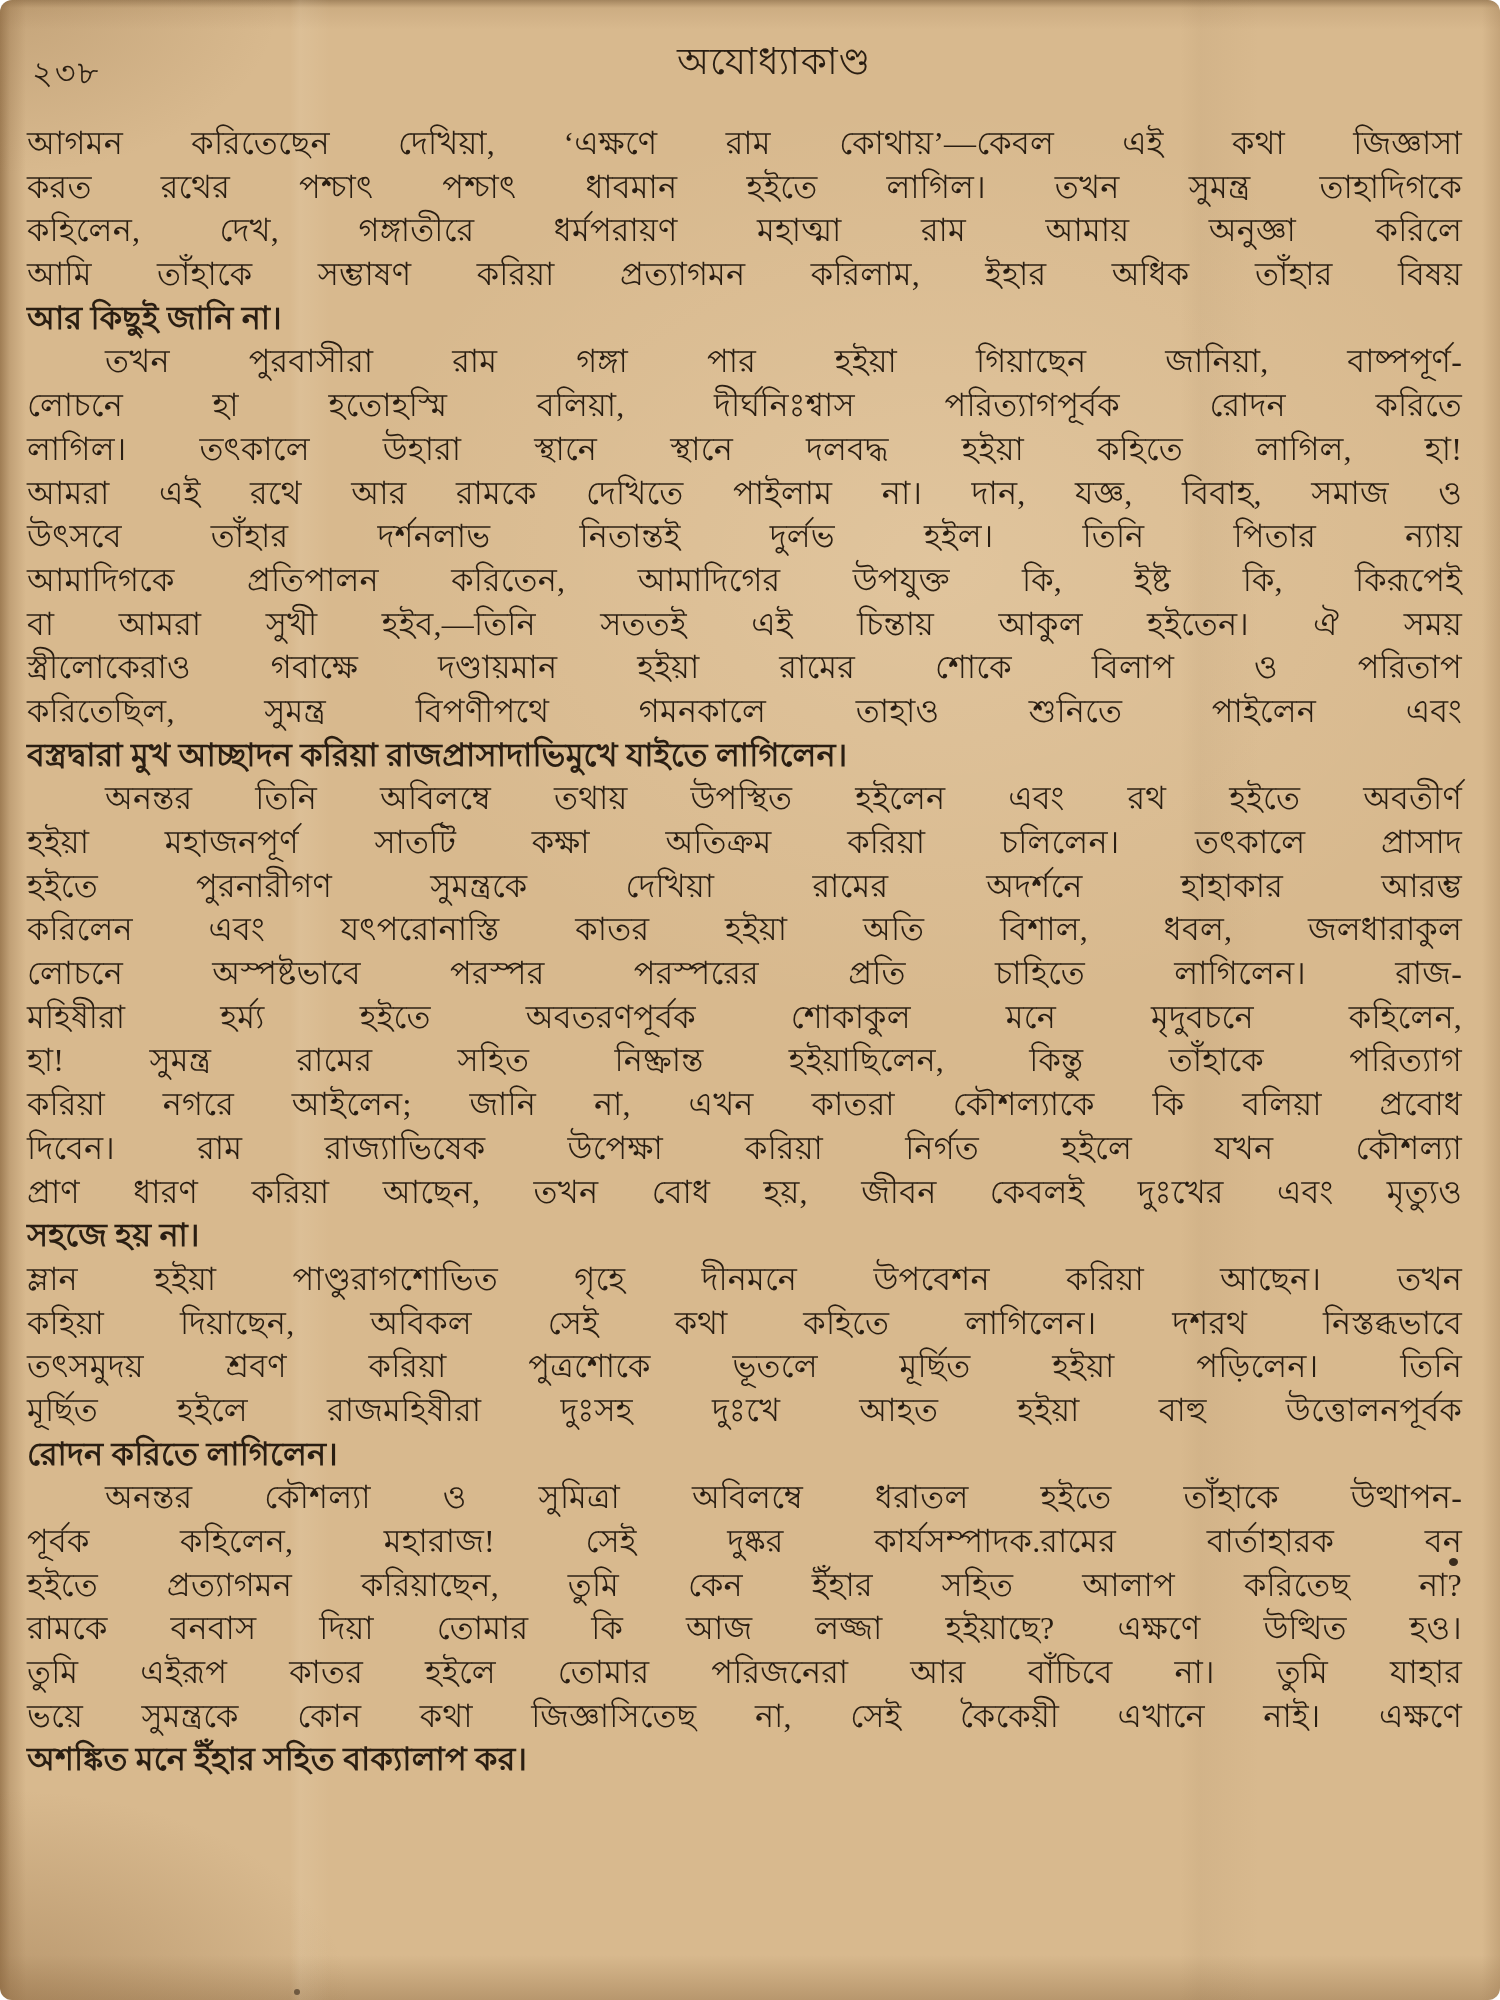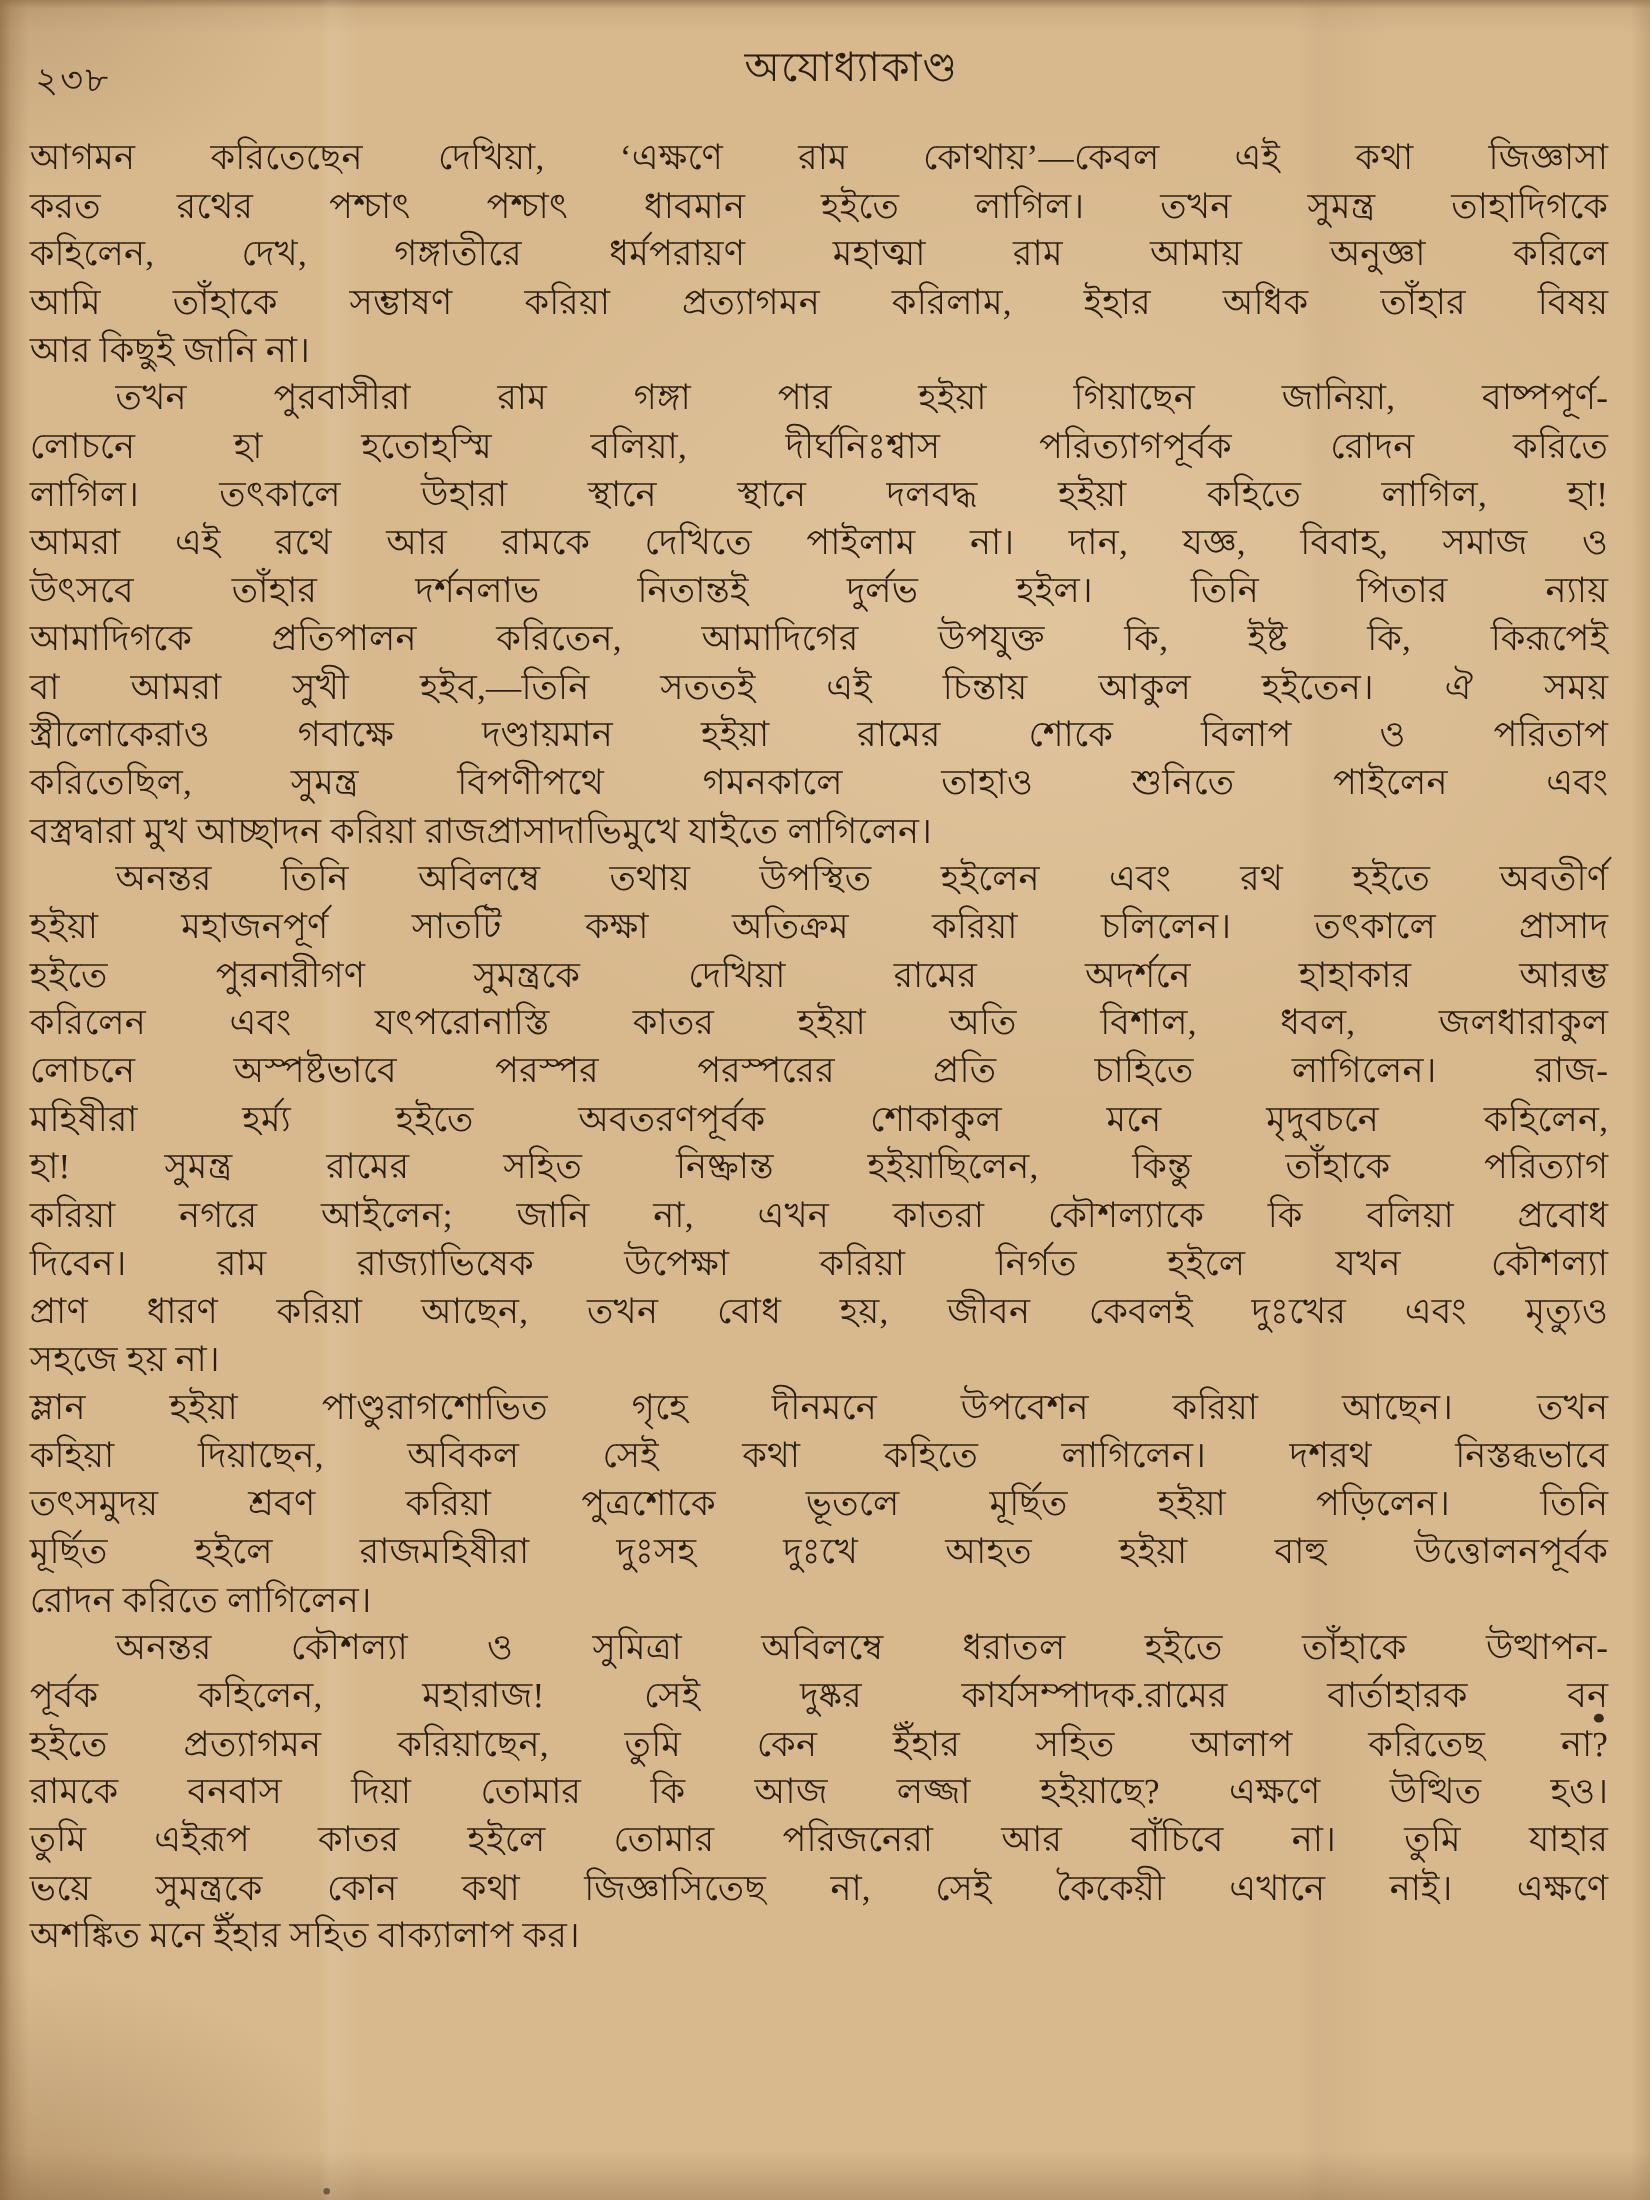--- a/index.html
+++ b/index.html
@@ -12,20 +12,21 @@
     color: #2a1e12;
     background:
       radial-gradient(ellipse 500px 300px at 0% 100%, rgba(146,110,70,0.45), transparent 70%),
       radial-gradient(ellipse 400px 250px at 0% 0%, rgba(150,115,75,0.30), transparent 70%),
       radial-gradient(ellipse 900px 700px at 62% 28%, rgba(255,238,210,0.22), transparent 65%),
       linear-gradient(90deg, rgba(140,105,65,0.75) 0px, rgba(150,115,75,0.35) 10px, rgba(150,115,75,0) 26px),
       linear-gradient(270deg, rgba(160,125,85,0.35) 0px, rgba(160,125,85,0) 18px),
       linear-gradient(180deg, rgba(120,90,55,0.55) 0px, rgba(140,105,65,0.15) 8px, rgba(140,105,65,0) 30px),
       linear-gradient(0deg, rgba(135,100,60,0.40) 0px, rgba(135,100,60,0) 45px),
       #d8b98e;
+    border-radius: 12px;
   }
   
   .page::before {
     content: "";
     position: absolute; inset: 0;
     background:
       linear-gradient(90deg, transparent 290px, rgba(255,245,225,0.10) 300px, transparent 330px),
       linear-gradient(90deg, transparent 1180px, rgba(120,90,55,0.06) 1200px, transparent 1260px);
     pointer-events: none;
   }
@@ -57,21 +58,21 @@
   .line {
     height: 43.7px;
     line-height: 43.7px;
     font-size: 32px;
     white-space: normal;
     text-align: justify;
     text-align-last: justify;
     letter-spacing: 0.2px;
   }
   .line.indent { text-indent: 78px; }
-  .line.end { text-align-last: left; }
+  .line.end { text-align-last: left; font-weight: bold; }
   .speck {
     position: absolute;
     width: 9px; height: 8px;
     border-radius: 50%;
     background: #3a2c1c;
   }
   .speck-1 { left: 1449px; top: 1558px; }
   .speck-2 { left: 294px; top: 1989px; width: 6px; height: 6px; opacity: .6; }
 </style>
 </head>

